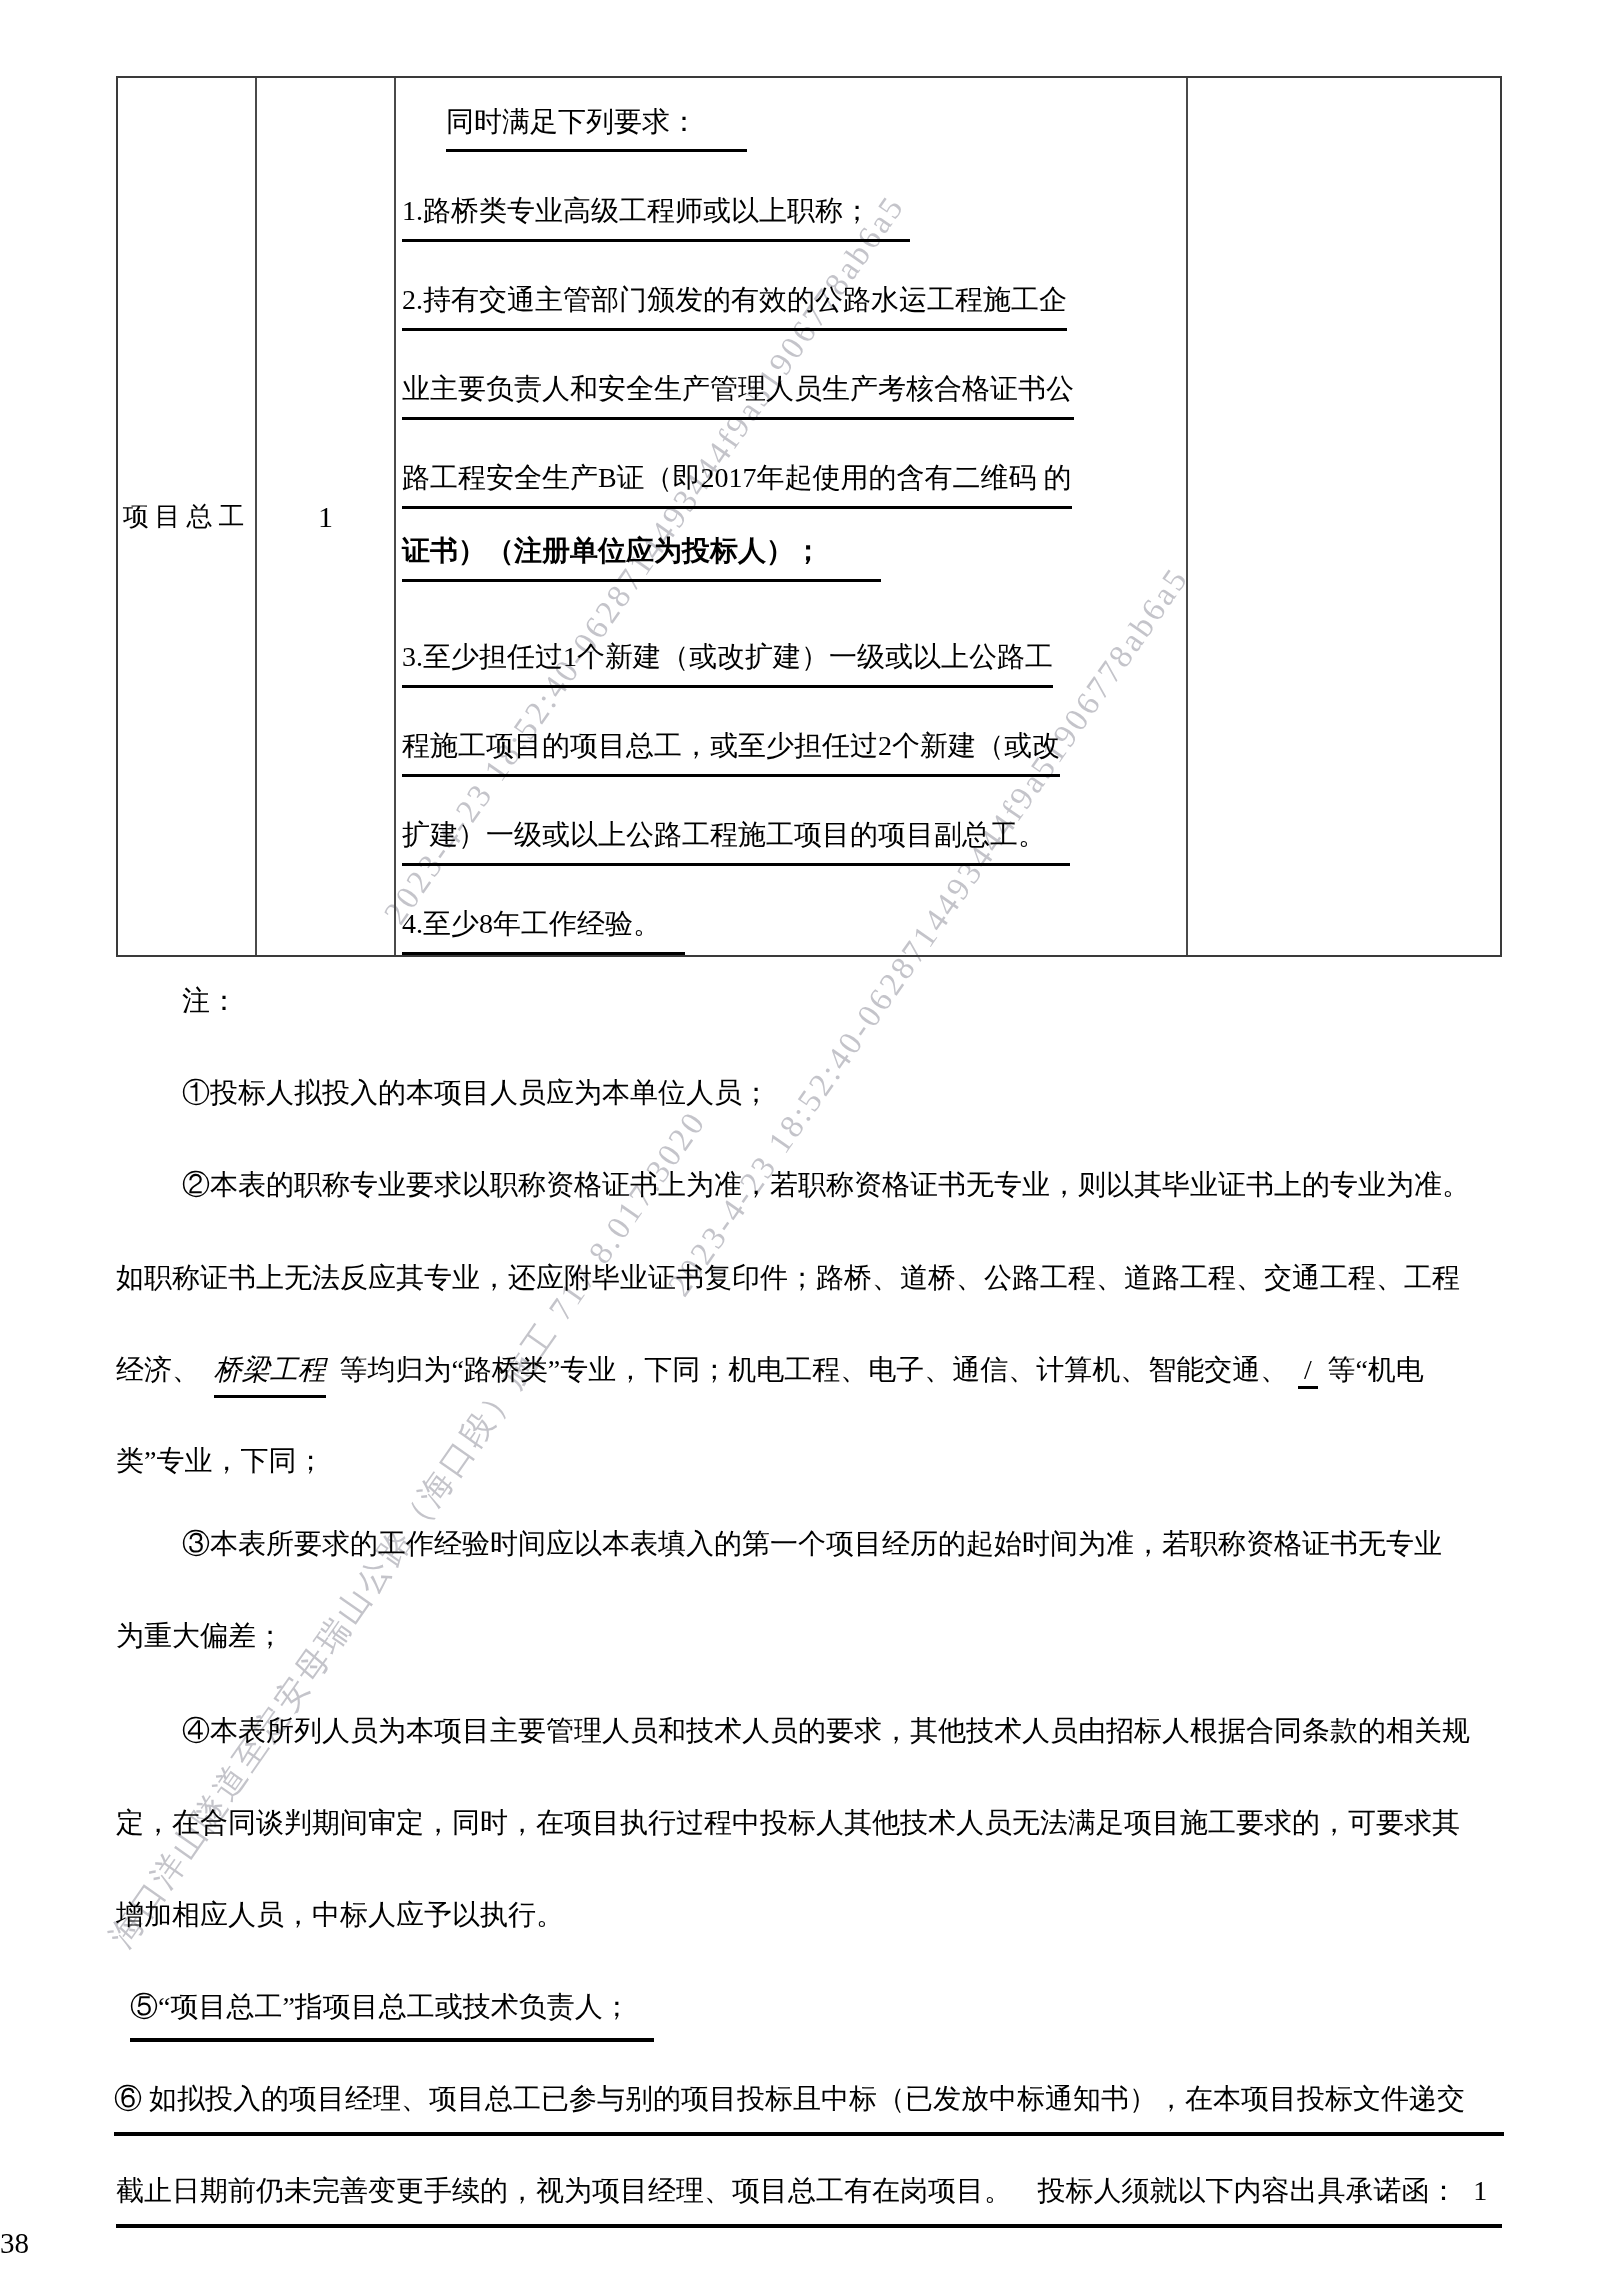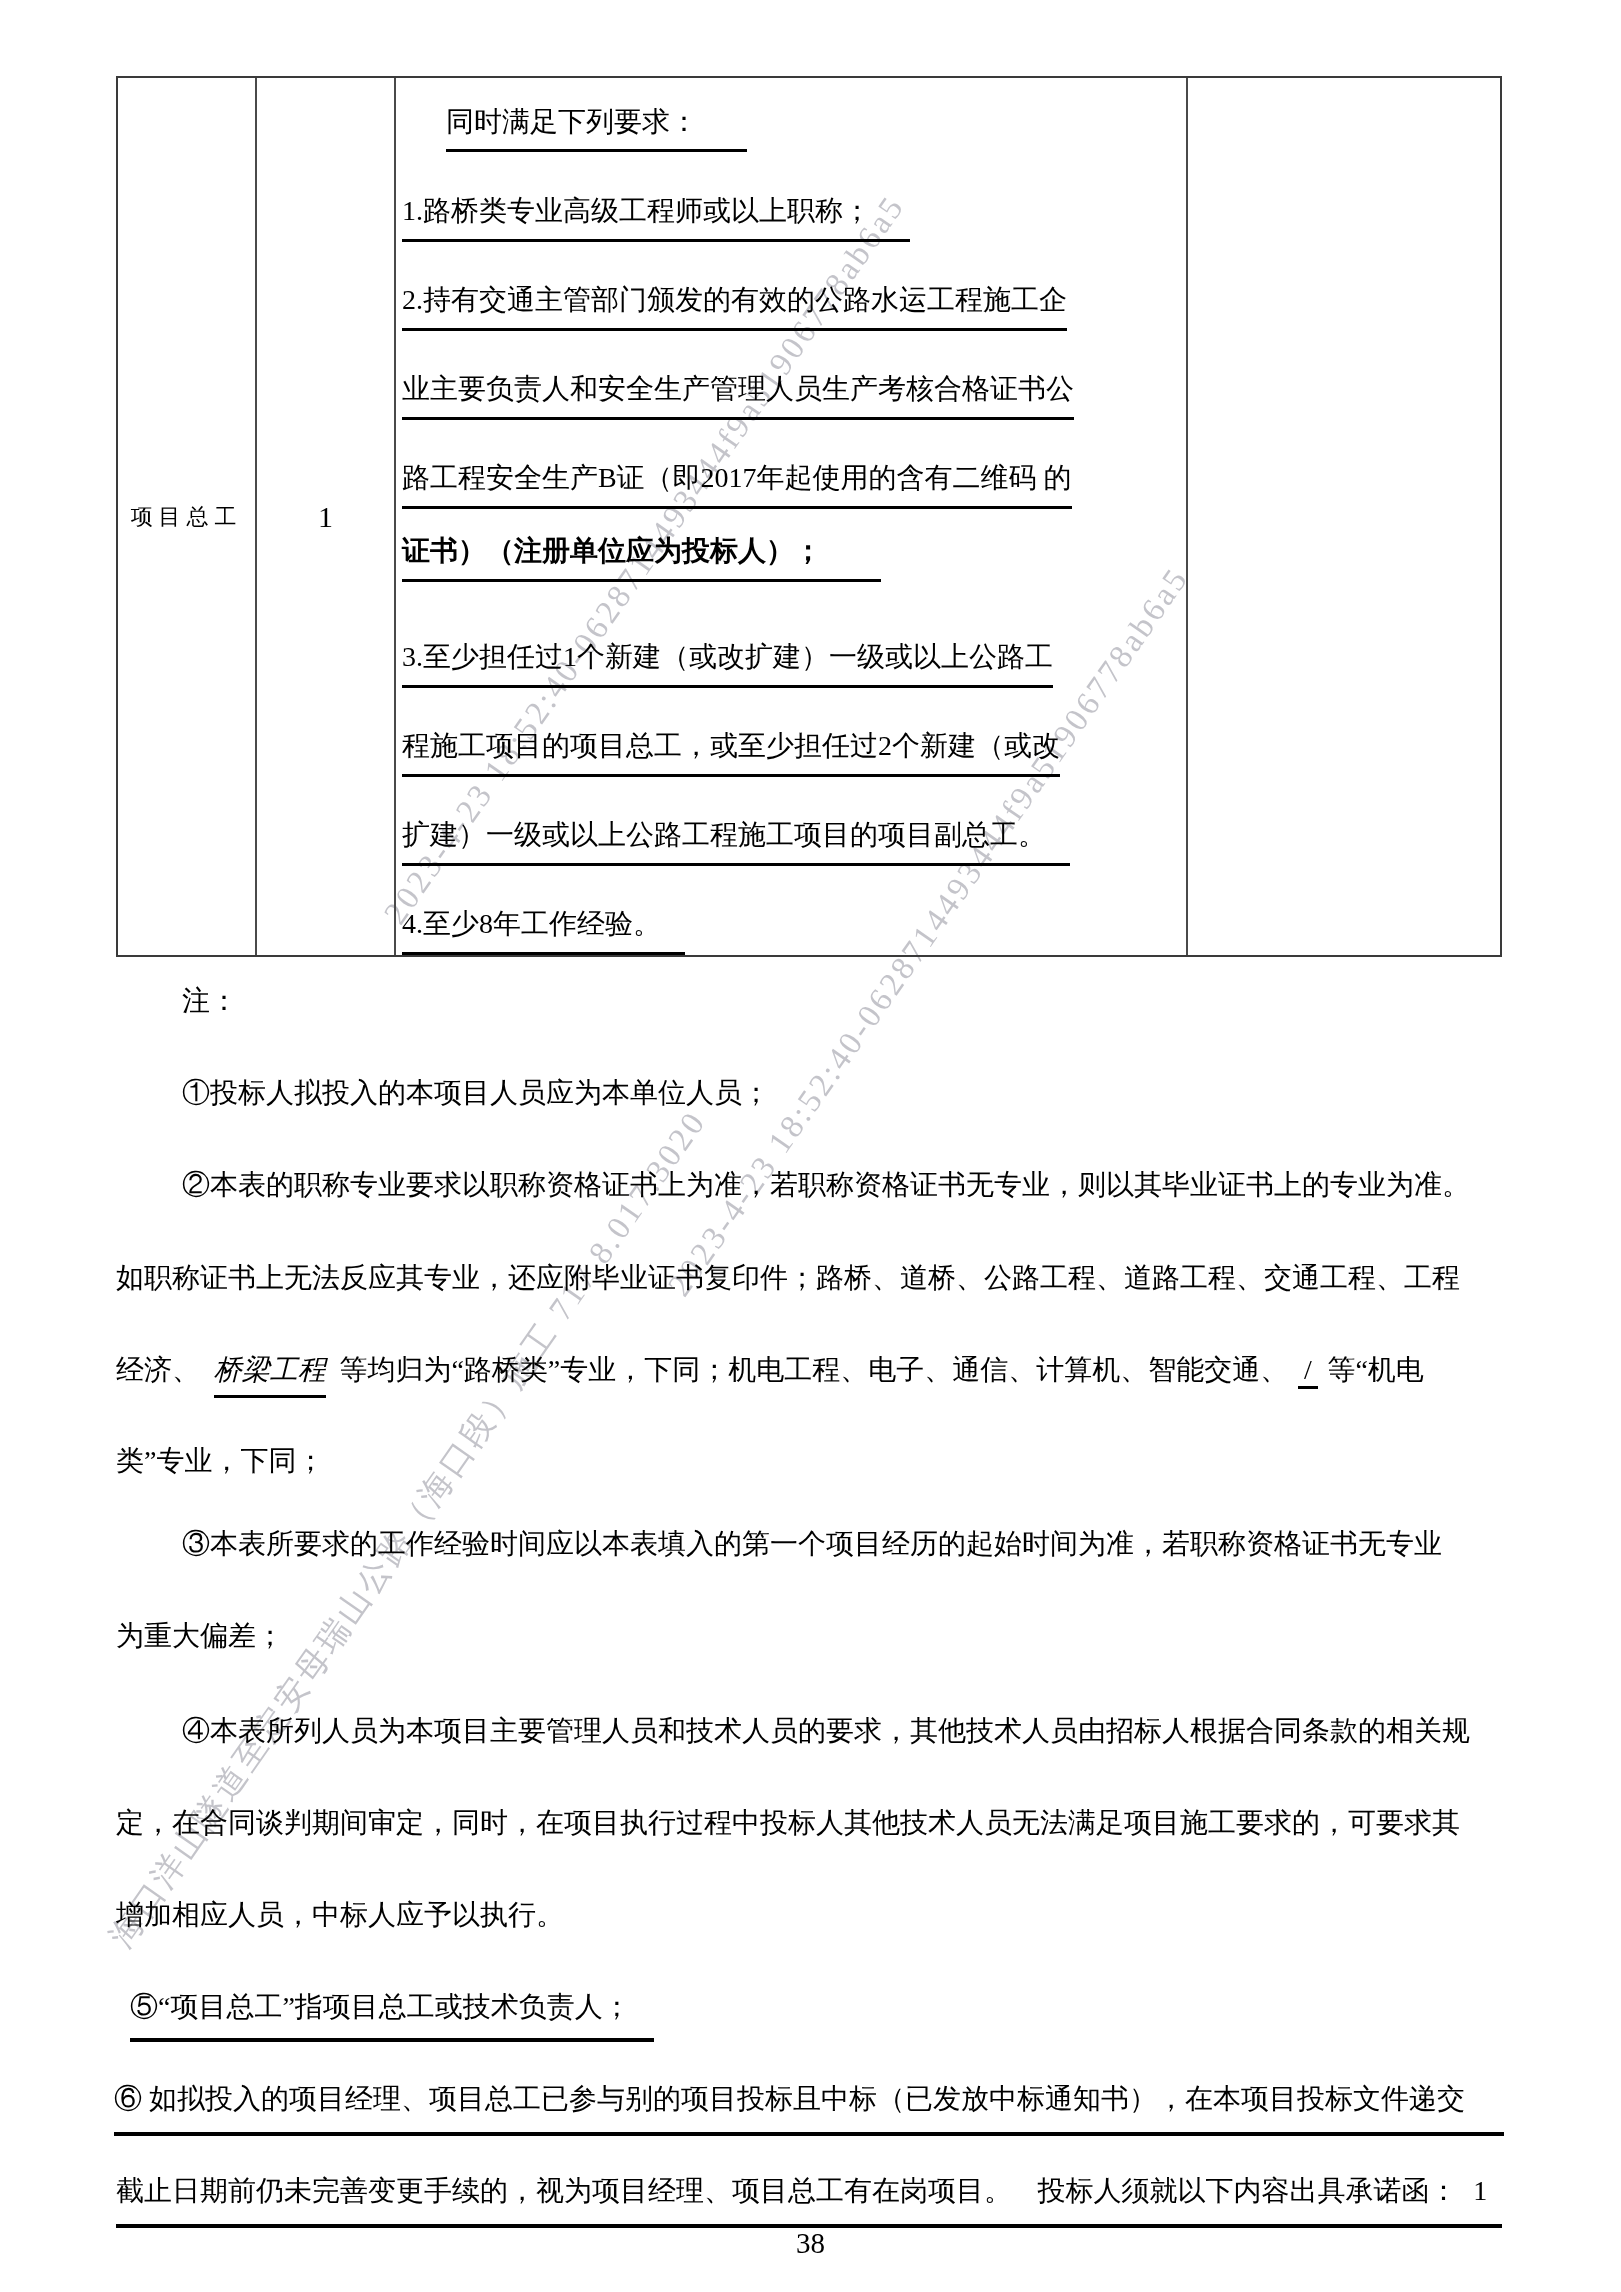--- a/index.html
+++ b/index.html
@@ -31,21 +31,21 @@
     position:absolute;z-index:2;
     left:116px;top:76px;
     width:1386px;height:881px;
     border:2.9px solid #3a3a3a;
     box-sizing:border-box;
     display:flex;
   }
   .cell{box-sizing:border-box;height:100%;}
   .c-divider{border-right:2px solid #4a4a4a;}
   .cell-role{width:139px;display:flex;align-items:center;justify-content:center;
-    font-size:22px;letter-spacing:5.9px;}
+    font-size:26px;letter-spacing:5.9px;}
   .cell-qty{width:139px;display:flex;align-items:center;justify-content:center;
     font-size:30px;}
   .cell-req{width:792px;position:relative;font-size:28px;}
   .cell-blank{flex:1;}
   .req-line{position:absolute;left:5.9px;white-space:nowrap;}
   .u{display:inline-block;border-bottom:3.9px solid #000;padding-bottom:8.8px;}
   .r1{top:24.5px;left:50px;}
   .r2{top:114px;}
   .r3{top:203px;}
   .r4{top:292px;}
@@ -76,21 +76,21 @@
   .n6a{left:114px;top:2080px;width:1390px;border-bottom:4.9px solid #000;padding-bottom:13.7px;}
   .n6b{left:116px;top:2172px;width:1386px;border-bottom:4.9px solid #000;padding-bottom:13.7px;}
   .u-n5{display:inline-block;border-bottom:4.9px solid #000;padding-bottom:11.8px;padding-right:23.5px;}
   .seg{display:inline-block;}
   .seg-u{display:inline-block;border-bottom:3.9px solid #000;padding-bottom:5.9px;}
   .gap14{margin-left:13.7px;margin-right:13.7px;font-style:italic;}
   .gap10{margin-left:9.8px;margin-right:9.8px;padding:0 5.9px;}
   .sp20{display:inline-block;width:25.5px;}
   .sp14{display:inline-block;width:15.7px;}
   
-  .pageno{position:absolute;z-index:2;left:0;right:0;top:2227px;text-align:center;font-size:29px;}
+  .pageno{position:absolute;z-index:2;left:0;right:0;top:2227px;font-size:29px;}
 </style>
 </head>
 <body>
 
 <div id="page">
 
   <div class="wm wm-1">海口洋山隧道至定安母瑞山公路（海口段）施工 717.8.017.3020</div>
   <div class="wm wm-2">2023-4-23 18:52:40-0628714493444f9a51906778ab6a5</div>
   <div class="wm wm-3">2023-4-23 18:52:40-0628714493444f9a51906778ab6a5</div>
 

